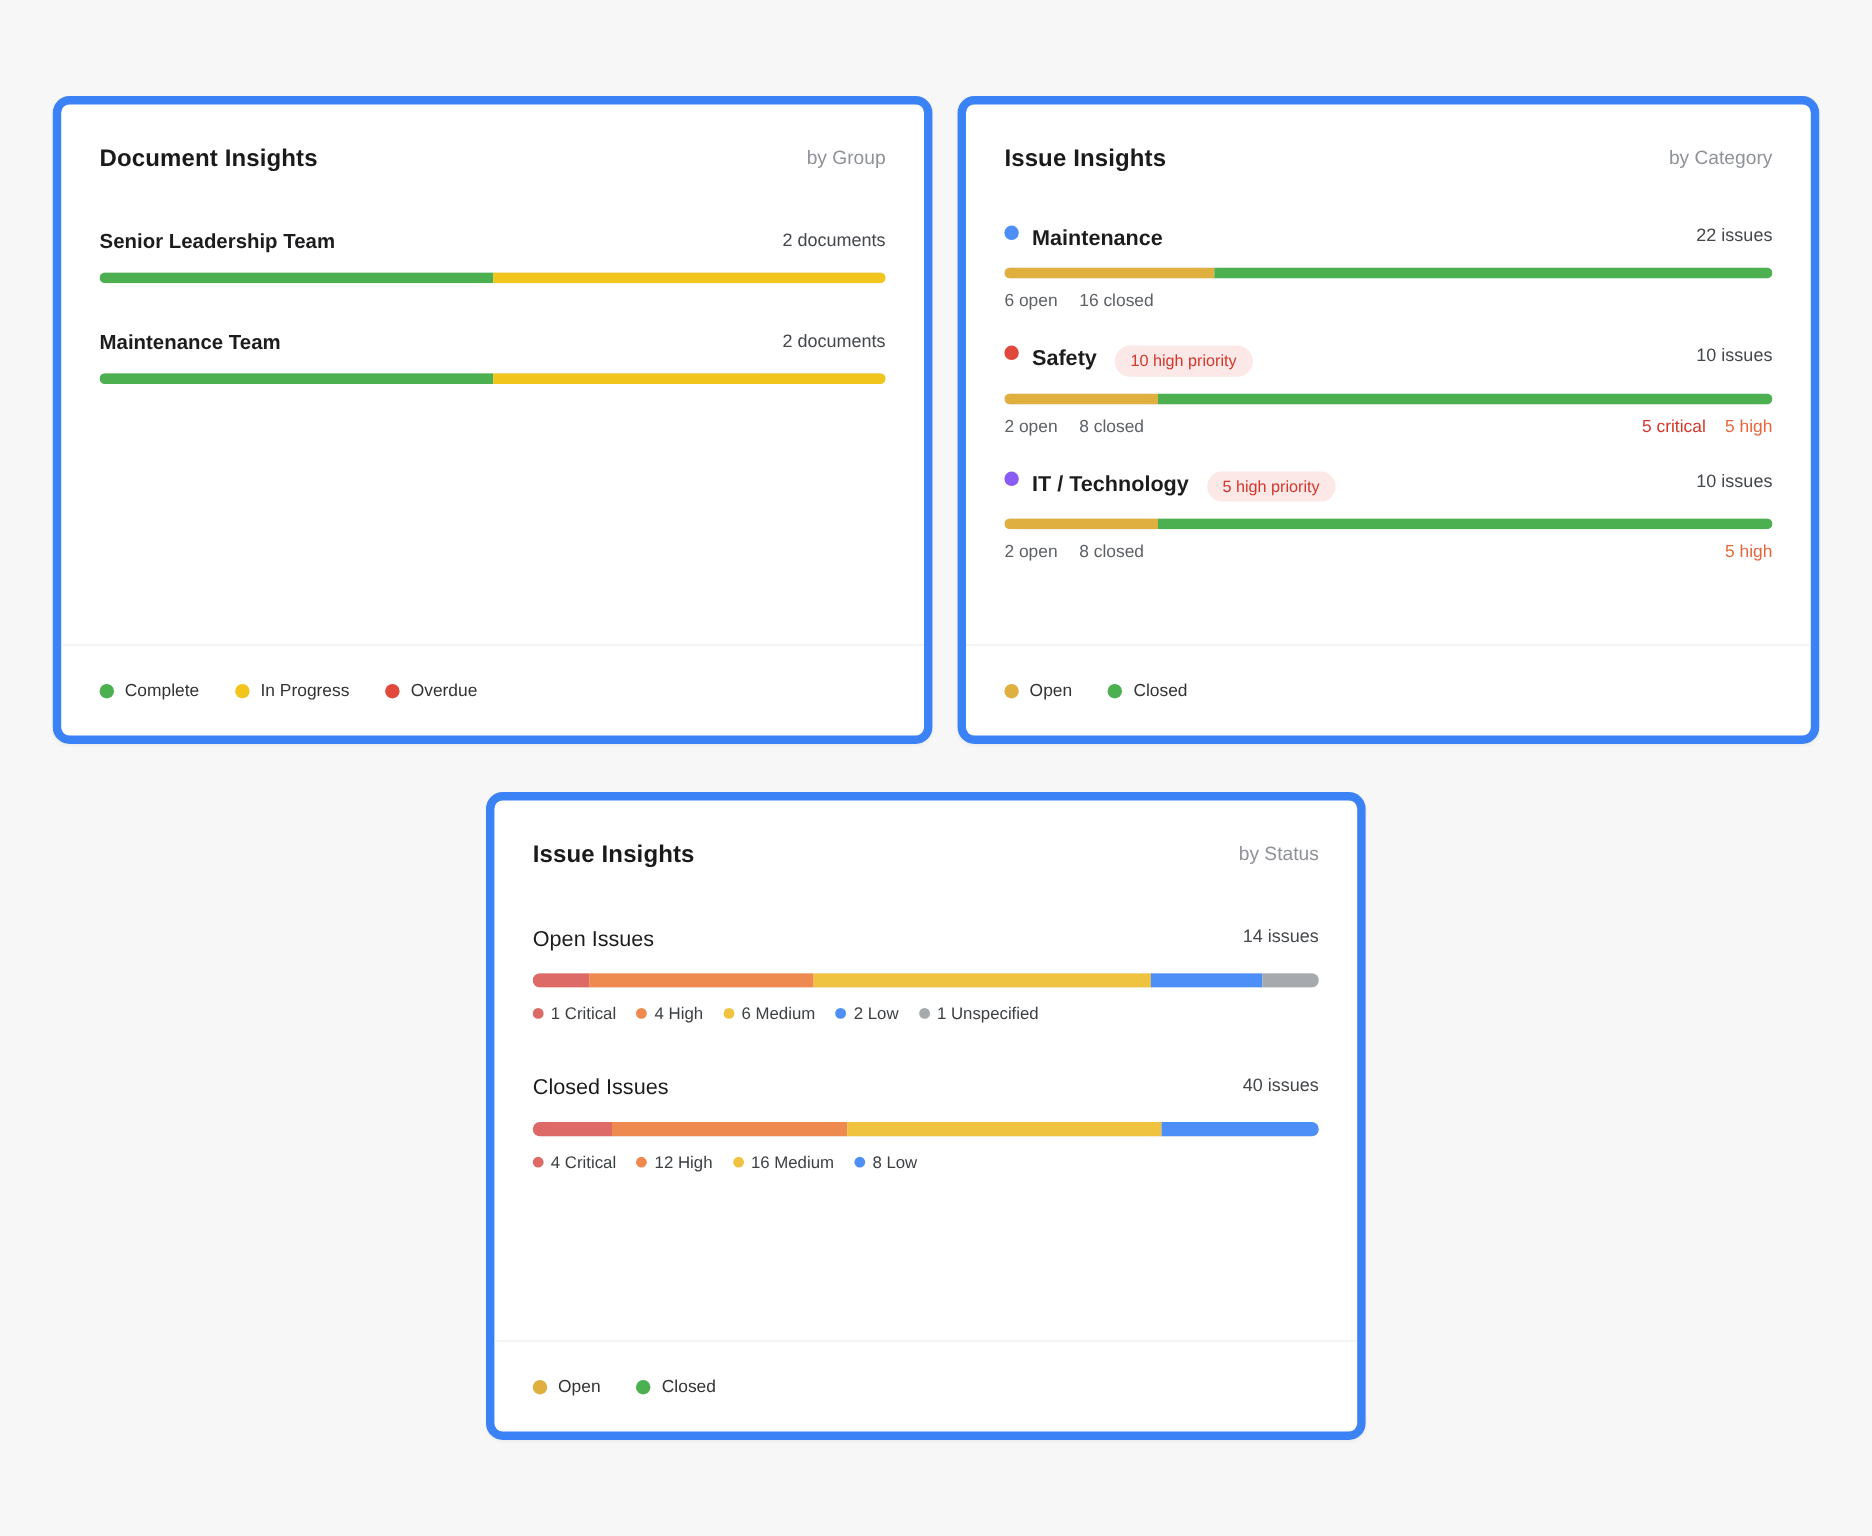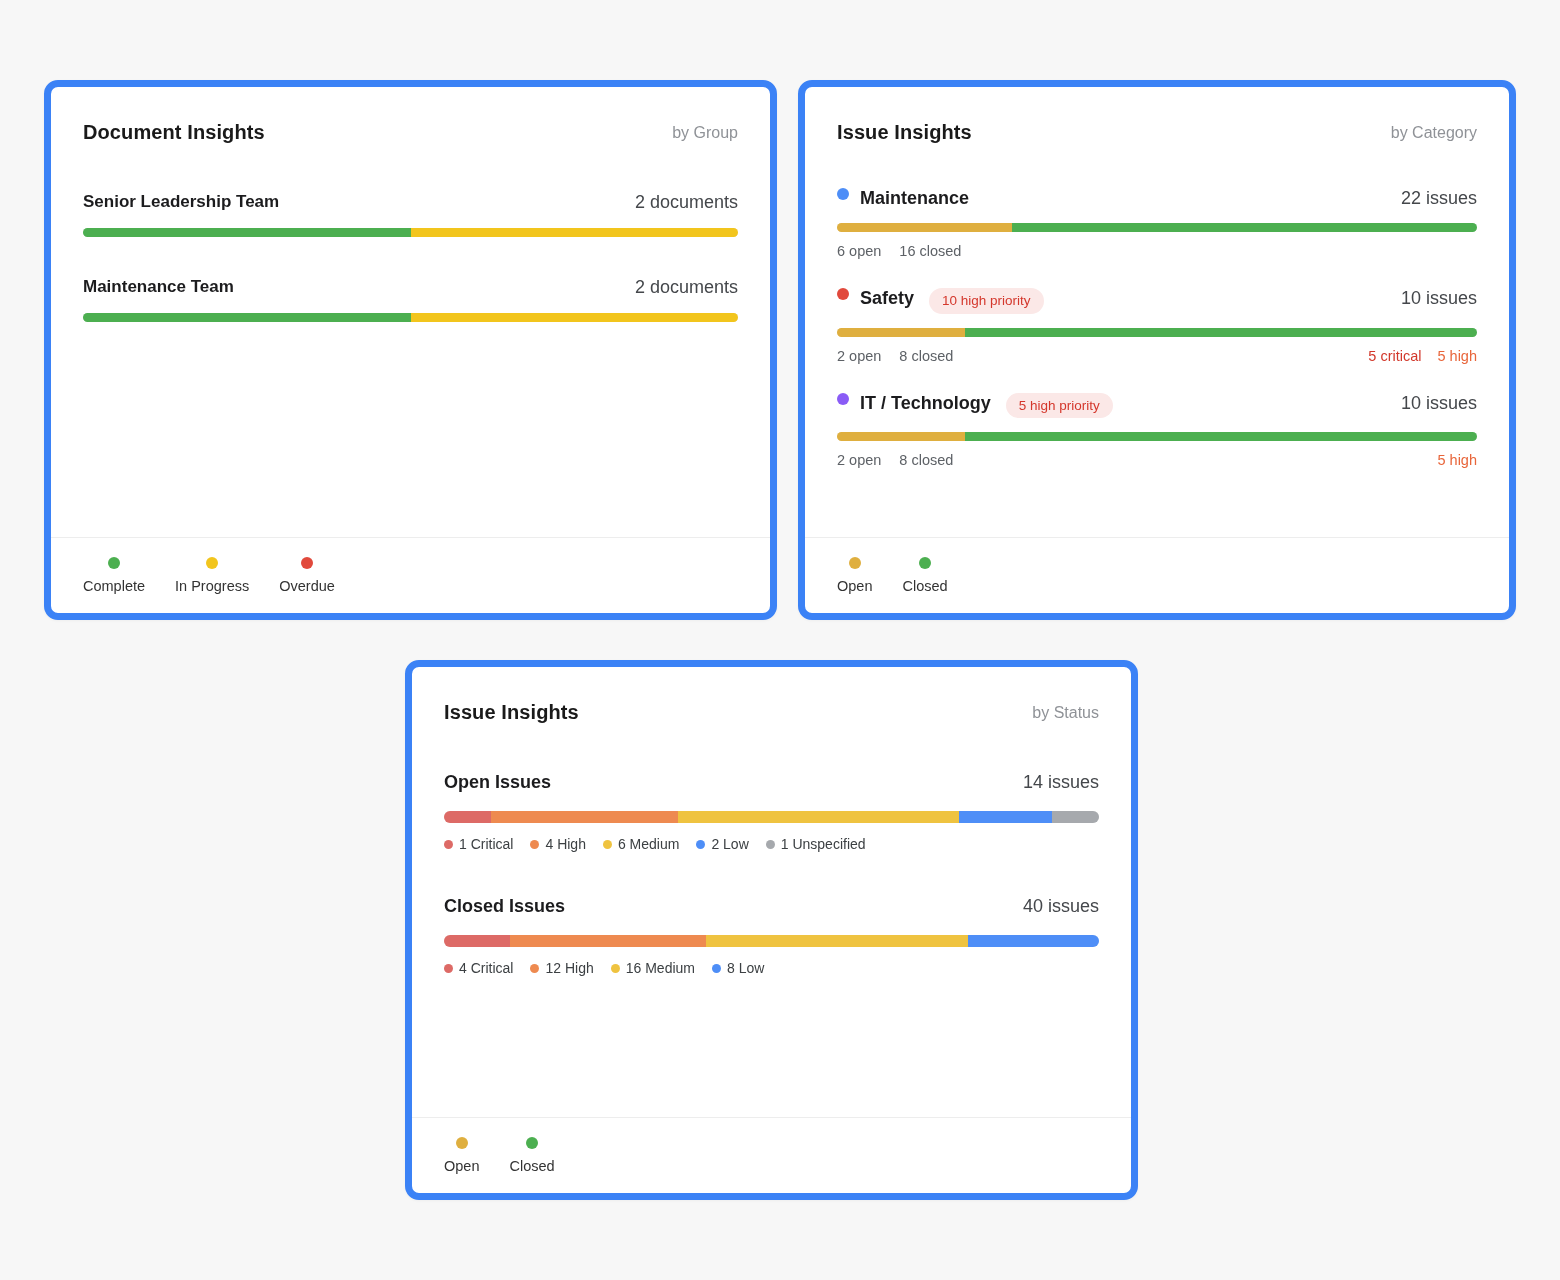--- a/index.html
+++ b/index.html
@@ -48,21 +48,21 @@
   .dot { width:12px; height:12px; border-radius:50%; display:inline-block; flex:none; background:#ccc; }
   .dot-sm { width:9px; height:9px; }
 
   .bar {
     display:flex; height:9px; border-radius:99px; overflow:hidden; background:#ececec;
   }
   .seg { height:100%; display:block; }
 
   .row-head { display:flex; align-items:flex-start; }
   .row-label { font-size:17px; font-weight:bold; color:#1c1c1e; }
-  .row-count { margin-left:auto; font-size:18px; color:#44474b; }
+  .row-count { margin-left:auto; font-size:15px; color:#44474b; }
 
   .doc-row { margin-bottom:40px; }
   .doc-row .bar { margin-top:15px; }
 
   .cat-row { margin-bottom:29px; }
   .cat-row .row-head { gap:11px; }
   .cat-label { font-size:18px; font-weight:bold; color:#1c1c1e; }
   .pill {
     background:#fbe8e7; color:#d4372c;
     font-size:13.5px; line-height:1;
@@ -73,29 +73,29 @@
   .stats {
     display:flex; justify-content:space-between;
     margin-top:11px; font-size:14.5px; color:#5d6166;
   }
   .stats-left  { display:flex; gap:18px; }
   .stats-right { display:flex; gap:16px; }
   .crit { color:#d2382b; font-weight:normal; }
   .high { color:#e8653a; }
 
   .status-sec { margin-bottom:44px; }
-  .sec-label { font-size:18px; font-weight:bold; color:#1c1c1e; }
+  .sec-label { font-size:18px; font-weight:normal; color:#1c1c1e; }
   .card-status .bar { height:12px; margin-top:18px; }
   .stack-legend {
     display:flex; align-items:center; gap:17px;
     margin-top:13px; font-size:14px; color:#3c4043;
   }
   .sl-item { display:flex; align-items:center; gap:6px; }
 
-  .legend-item { display:flex; align-items:center; gap:9px; font-size:14.5px; color:#333;flex-direction:column; }
+  .legend-item { display:flex; align-items:center; gap:9px; font-size:14.5px; color:#333; }
 </style>
 </head>
 <body>
 
 <div class="page">
 
   <section class="card card-docs">
     <header class="card-head">
       <h2 class="card-title">Document Insights</h2>
       <span class="card-sub">by Group</span>

